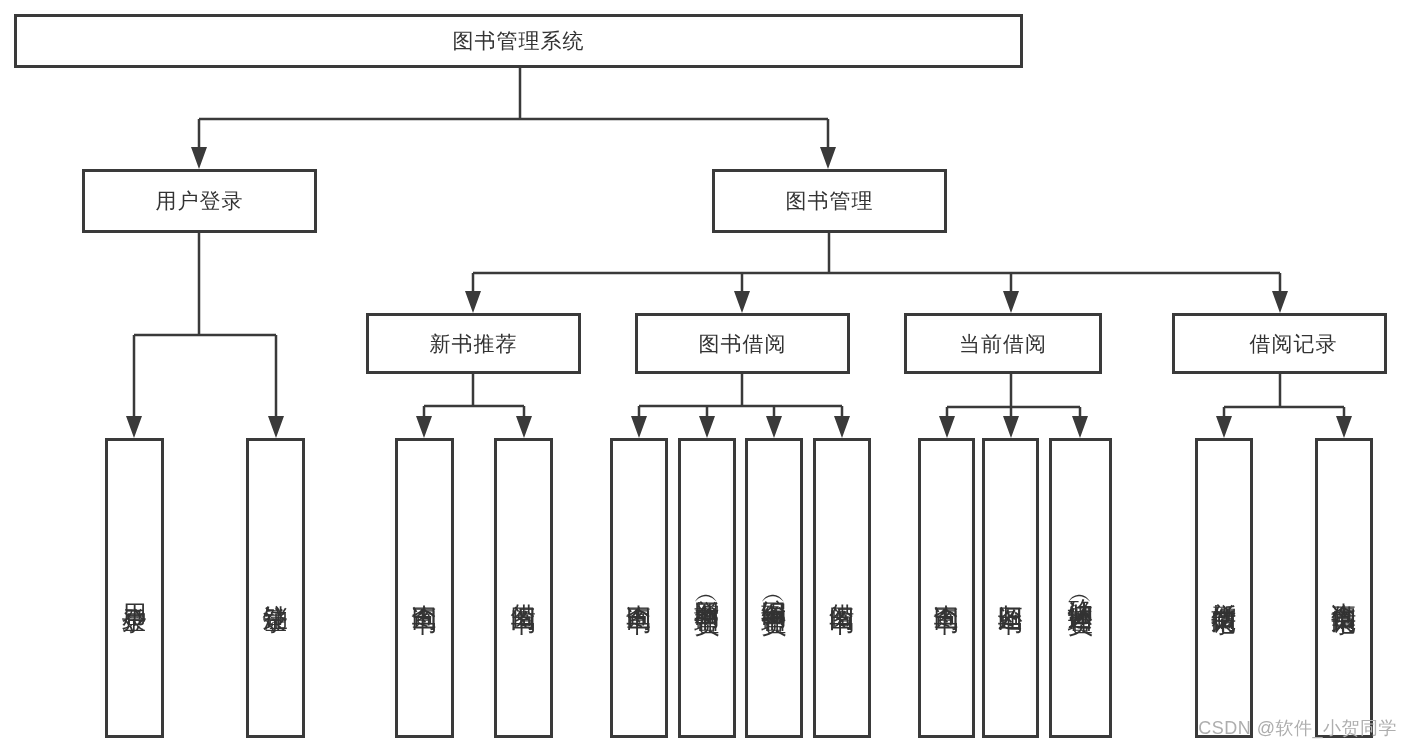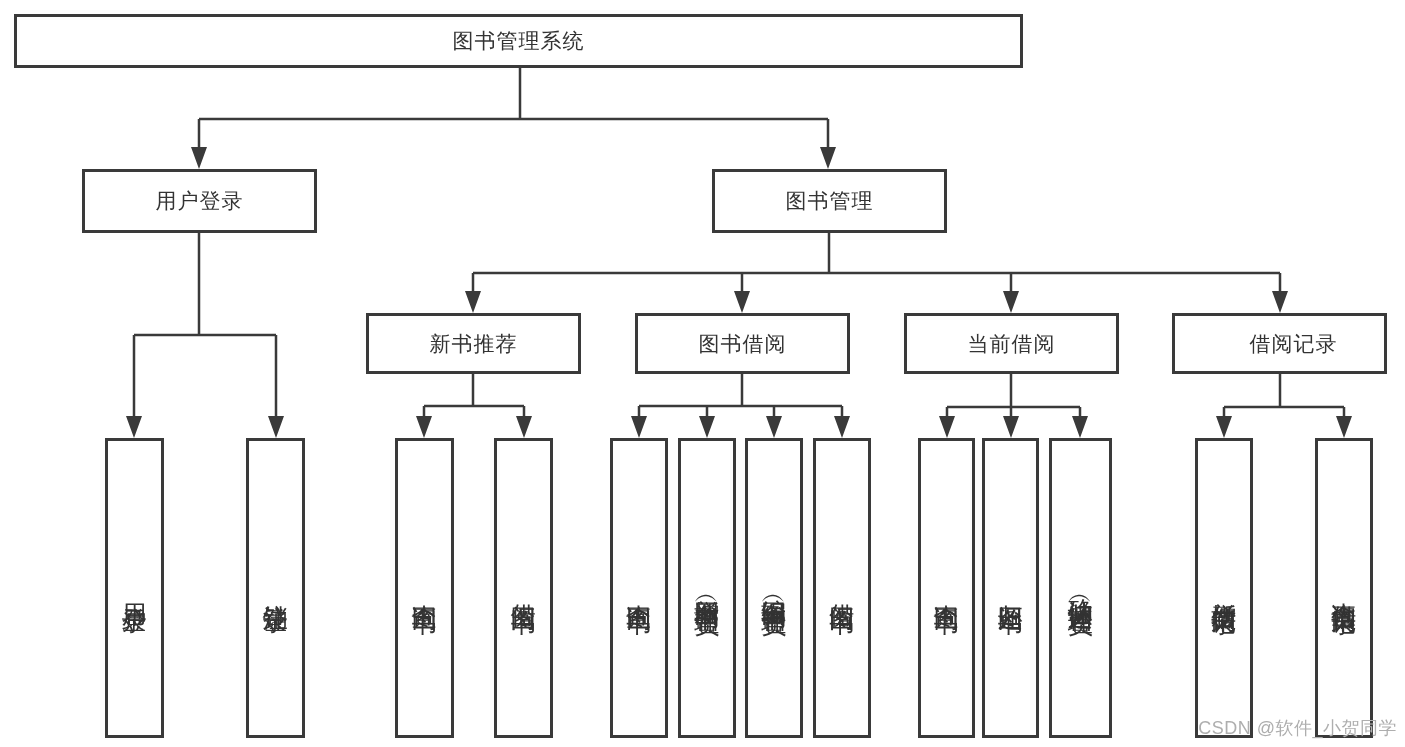--- a/index.html
+++ b/index.html
@@ -71,21 +71,21 @@
   <div class="box hbox" style="left:712px;top:169px;width:235px;height:64px;">
     <span>图书管理</span>
   </div>
 
   <div class="box hbox" style="left:366px;top:313px;width:215px;height:61px;">
     <span>新书推荐</span>
   </div>
   <div class="box hbox" style="left:635px;top:313px;width:215px;height:61px;align-items:center;">
     <span>图书借阅</span>
   </div>
-  <div class="box hbox" style="left:904px;top:313px;width:215px;height:61px;">
+  <div class="box hbox" style="left:904px;top:313px;width:198px;height:61px;">
     <span>当前借阅</span>
   </div>
   <div class="box hbox" style="left:1172px;top:313px;width:215px;height:61px;padding-left:28px;">
     <span>借阅记录</span>
   </div>
 
   <div class="box vbox" style="left:105px;width:59px;">
     <span class="vtxt">用户登录</span>
   </div>
   <div class="box vbox" style="left:246px;width:59px;">

